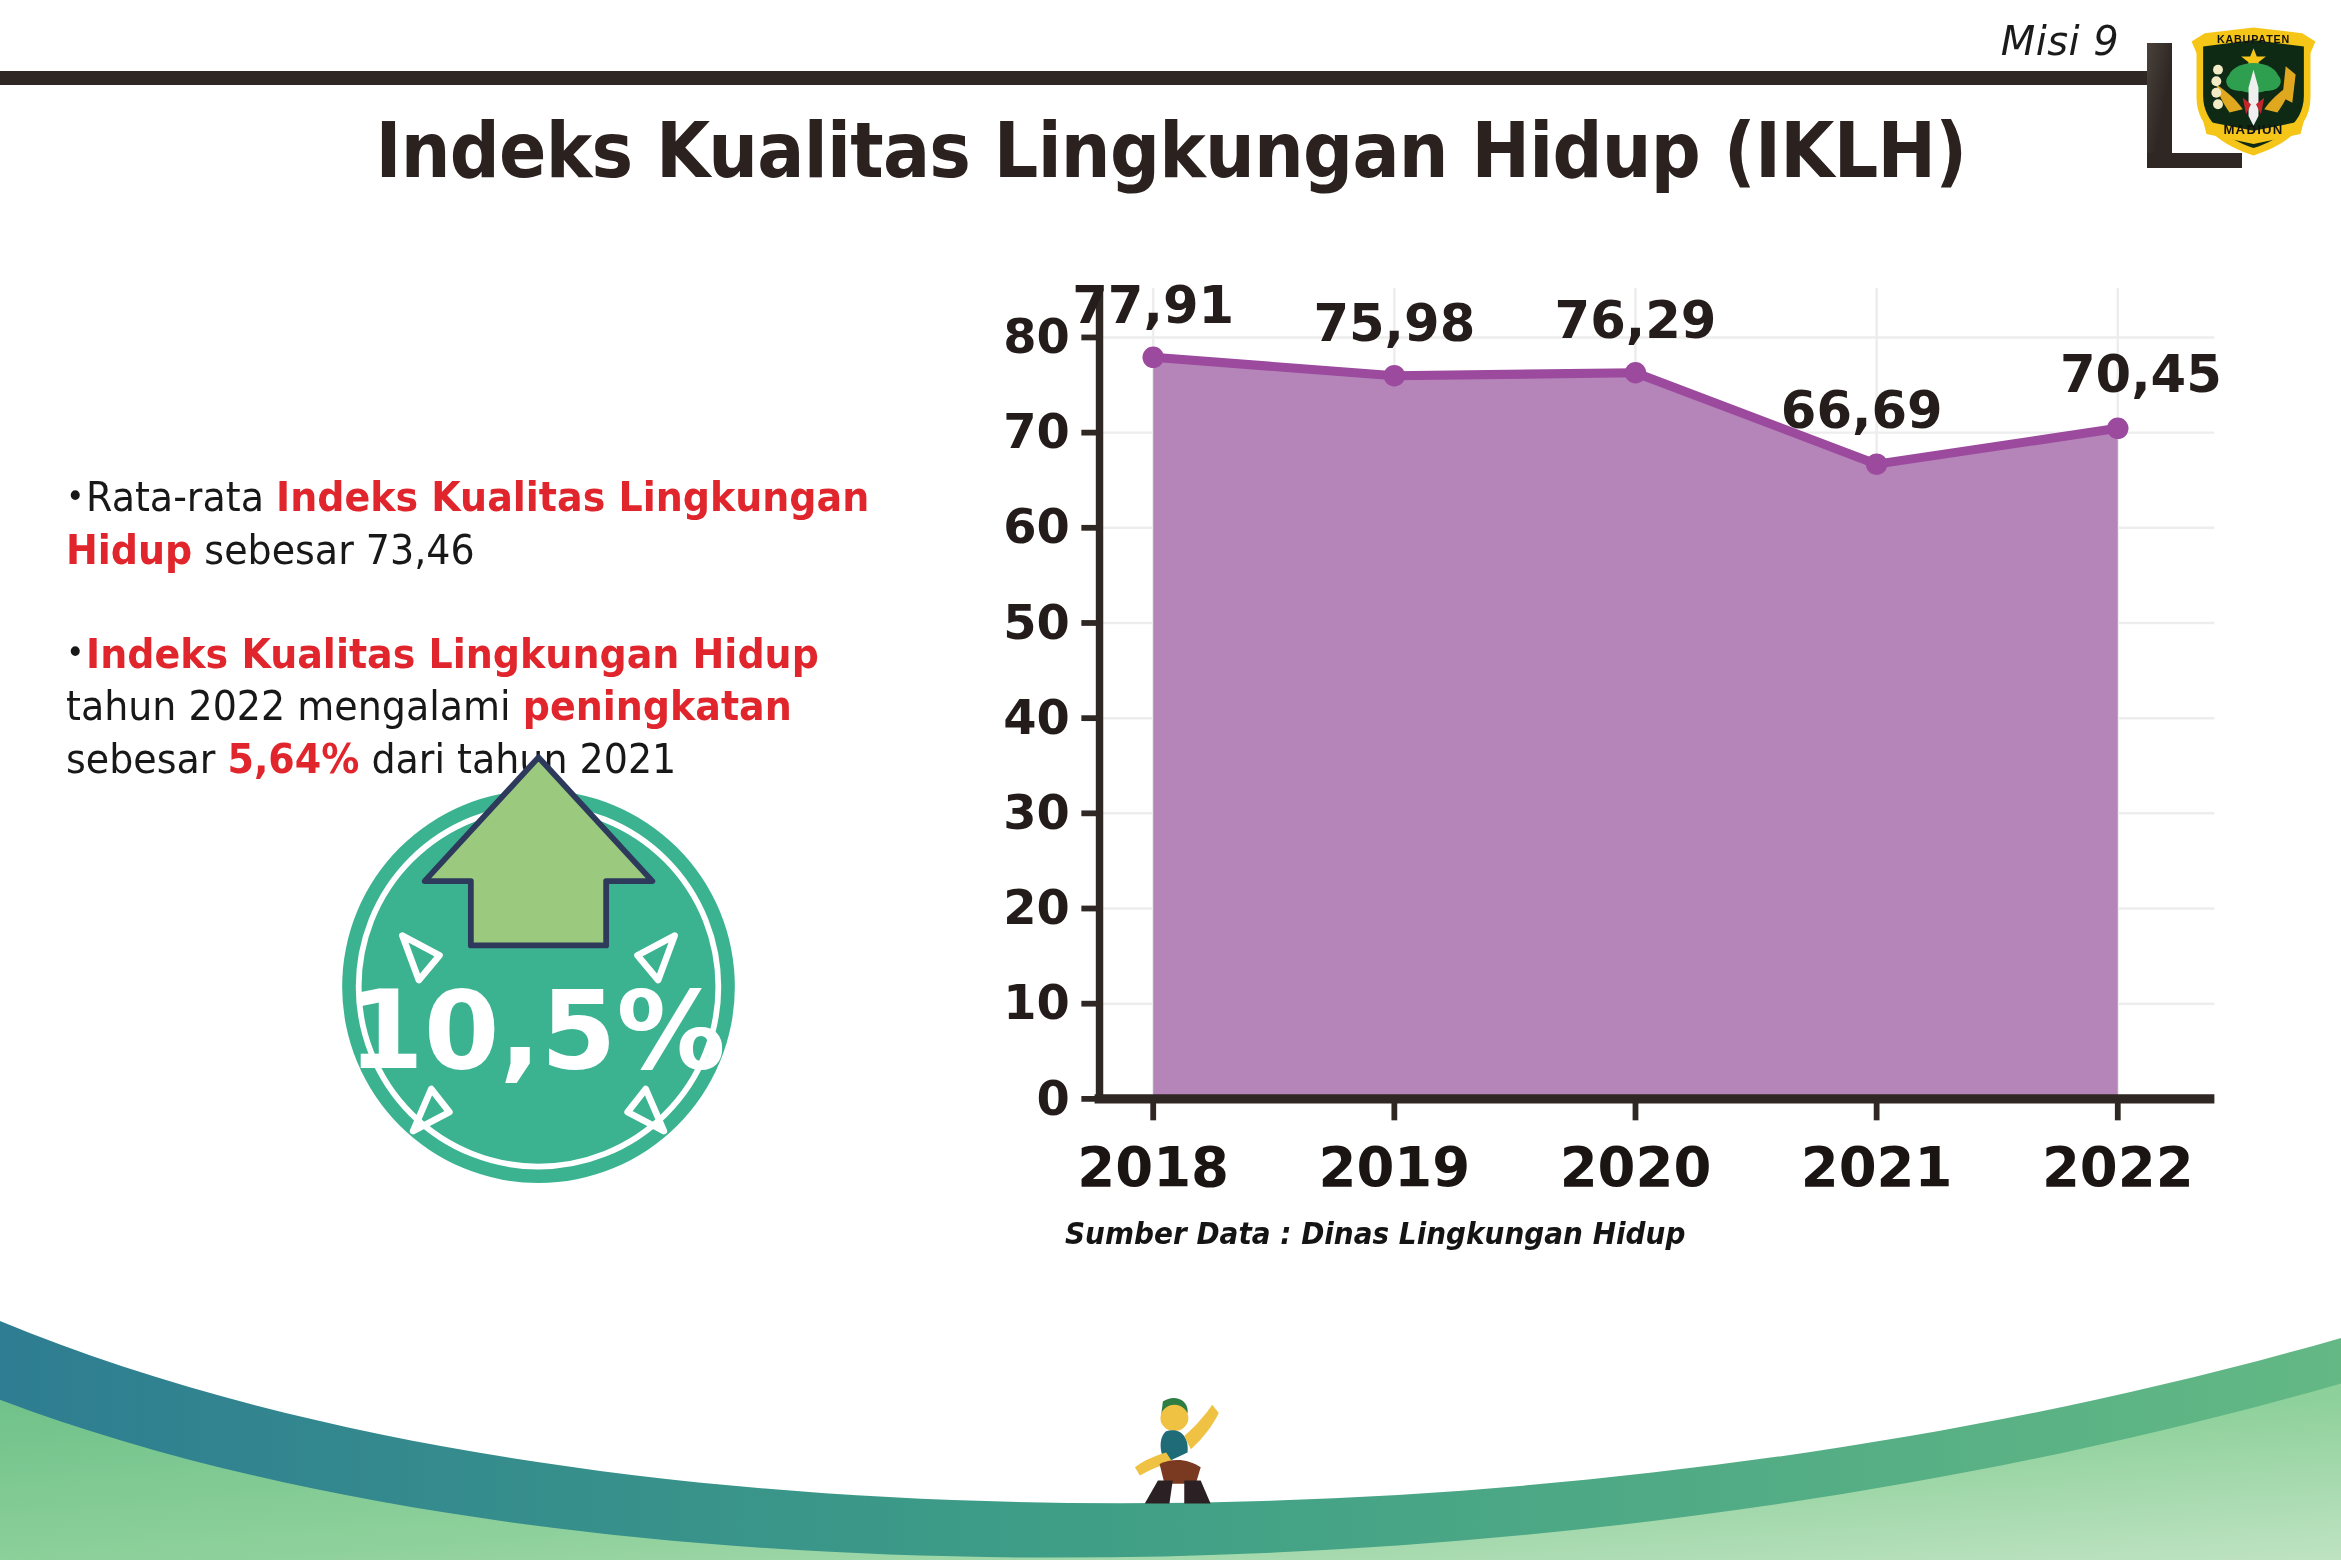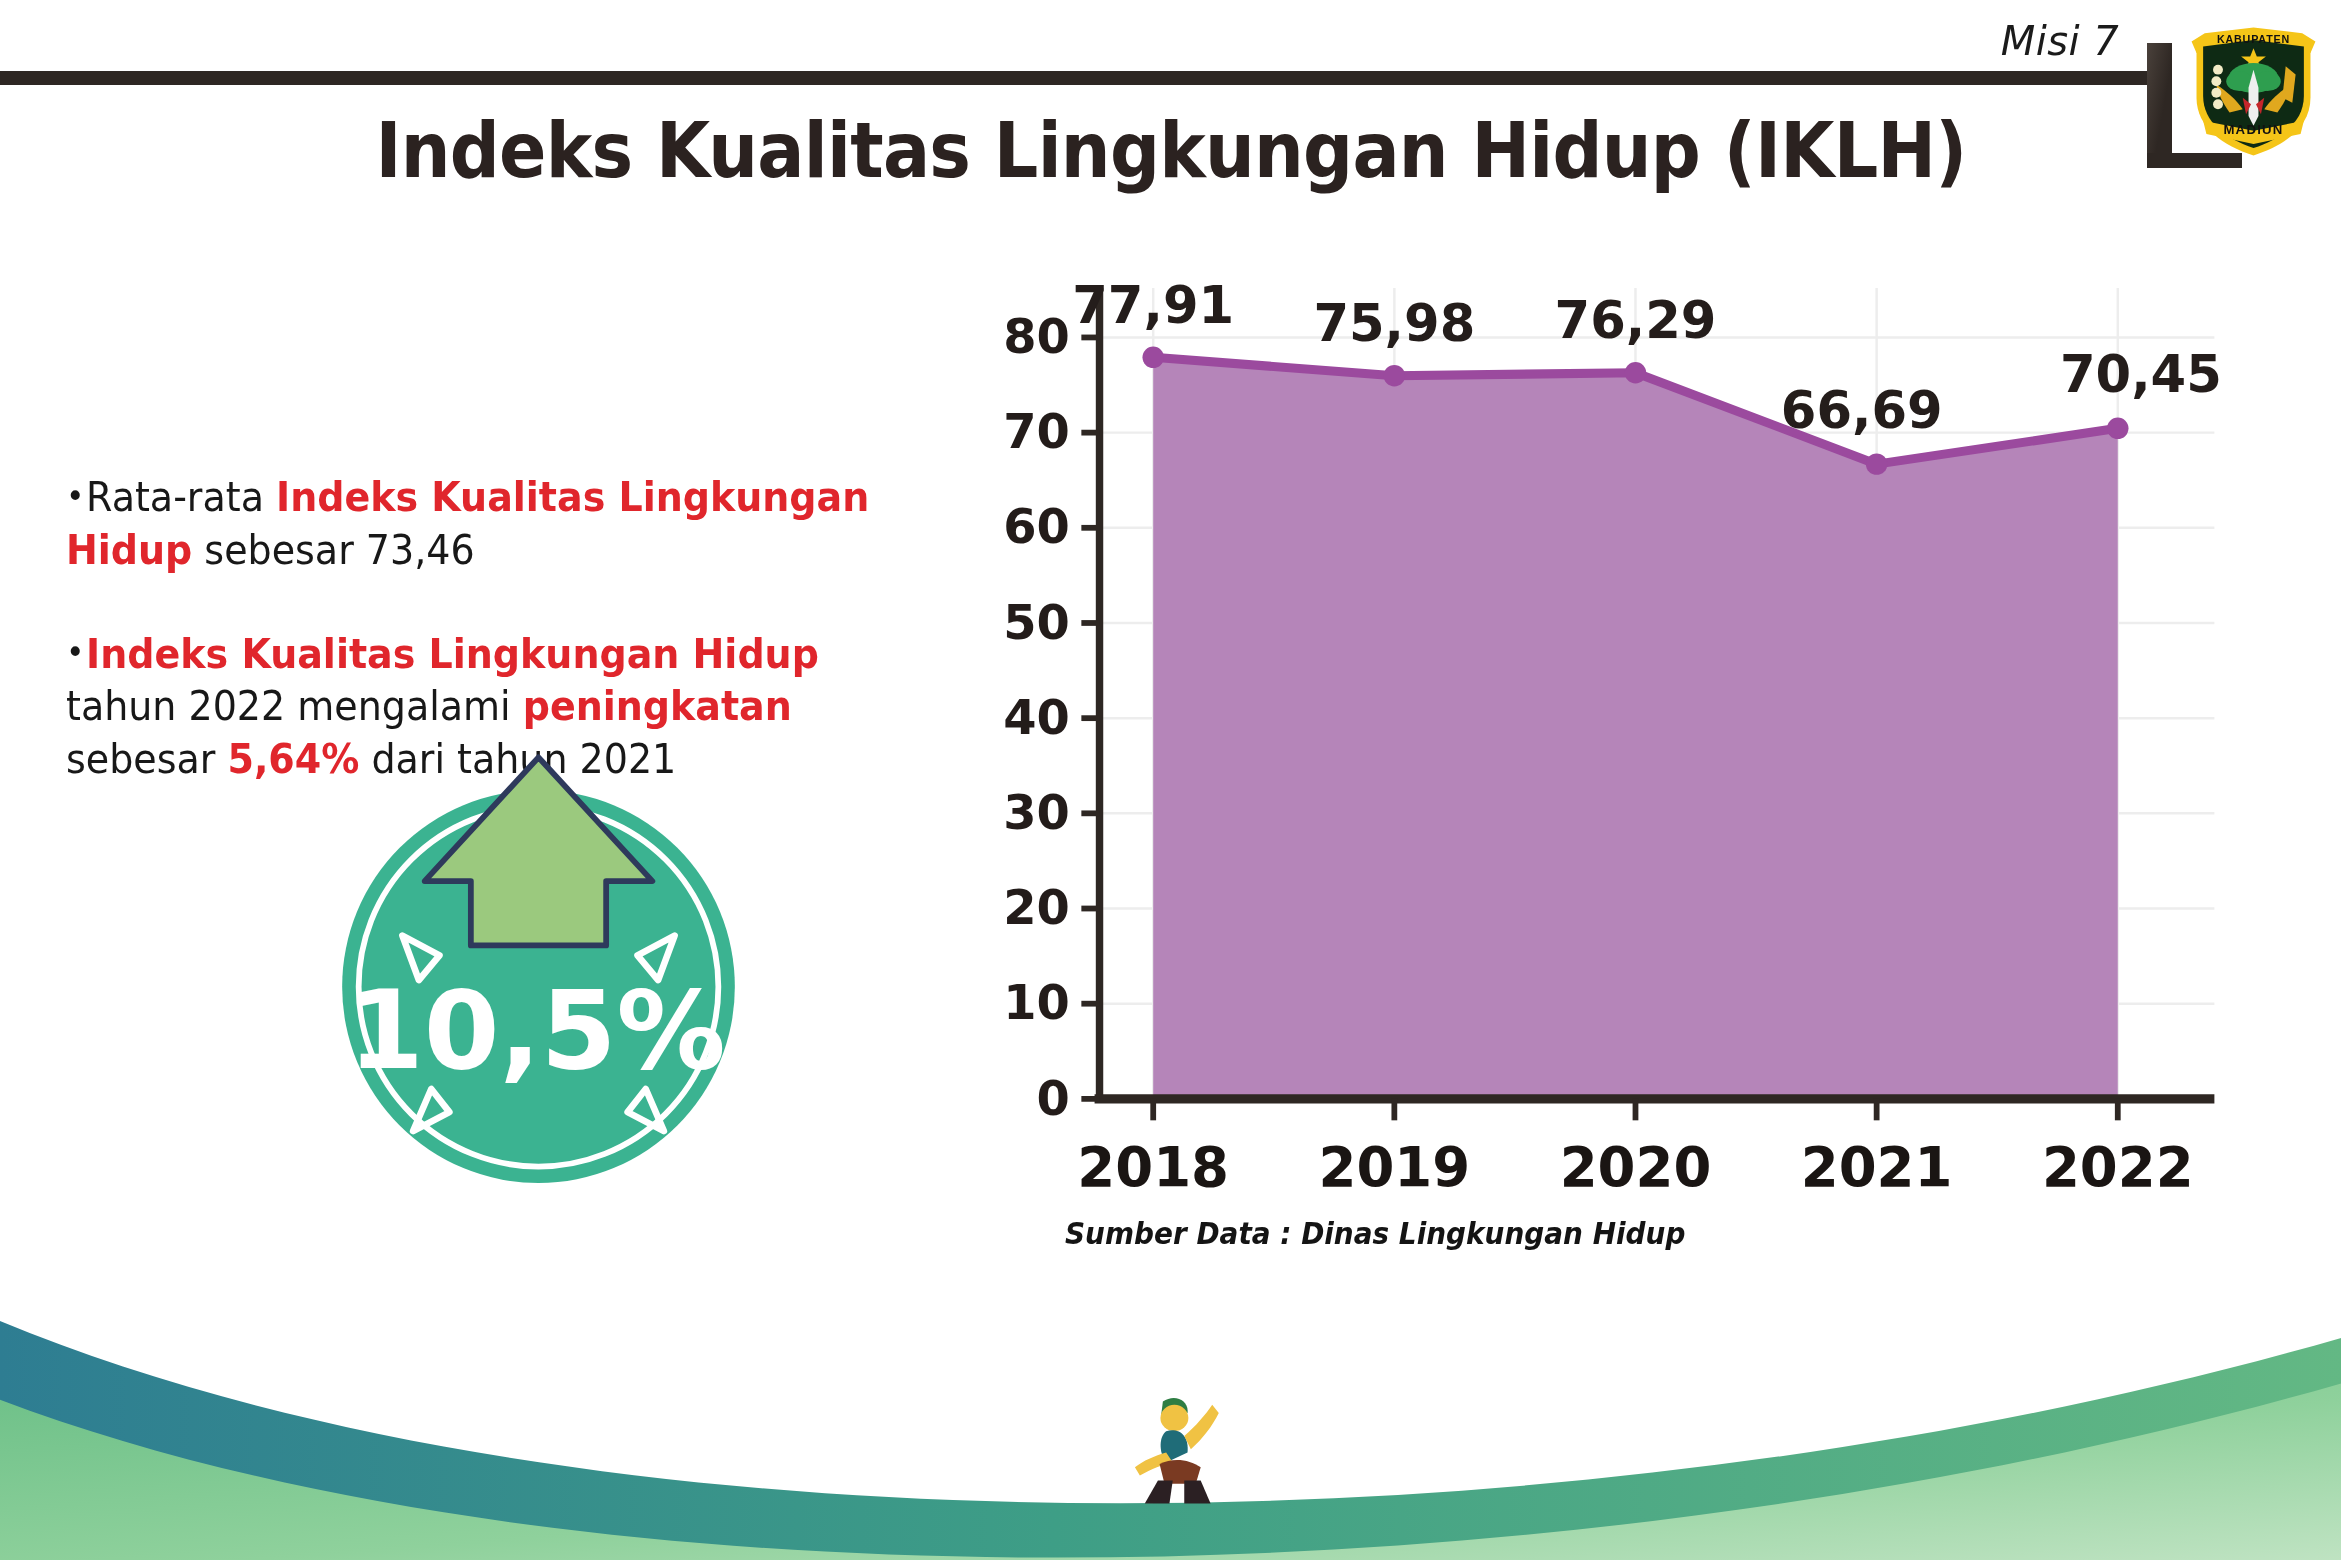--- a/index.html
+++ b/index.html
@@ -150,21 +150,21 @@
     height: 111px;
   }
 </style>
 </head>
 <body>
 
 <div id="header-rule"></div>
 <div id="header-bracket-bevel"></div>
 <div id="header-bracket-foot"></div>
 
-<div id="misi-label">Misi 7</div>
+<div id="misi-label">Misi 9</div>
 
 <svg id="logo" viewBox="0 0 178 192">
 
   <path d="M14 44 L30 34 L89 27 L148 34 L164 44 L158 58 L89 48 L20 58 Z" fill="#F5C518"></path>
 
   <path d="M20 42 L89 33 L158 42 L158 112 C158 148 126 170 89 182 C52 170 20 148 20 112 Z" fill="#F5C518"></path>
   <path d="M28 50 L89 42 L150 50 L150 110 C150 142 122 162 89 173 C56 162 28 142 28 110 Z" fill="#0E2A14"></path>
 
   <polygon points="89,52 93,62 104,62 95,69 98,80 89,73 80,80 83,69 74,62 85,62" fill="#F5C518"></polygon>
 

